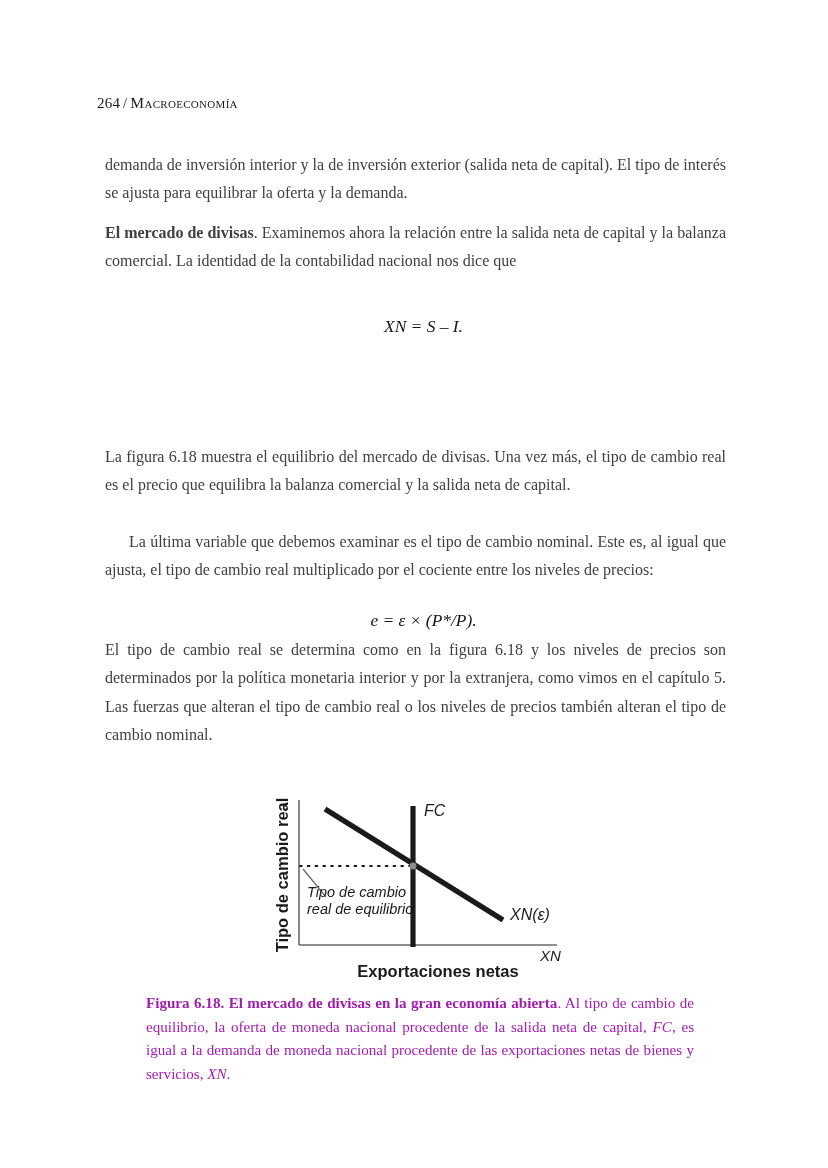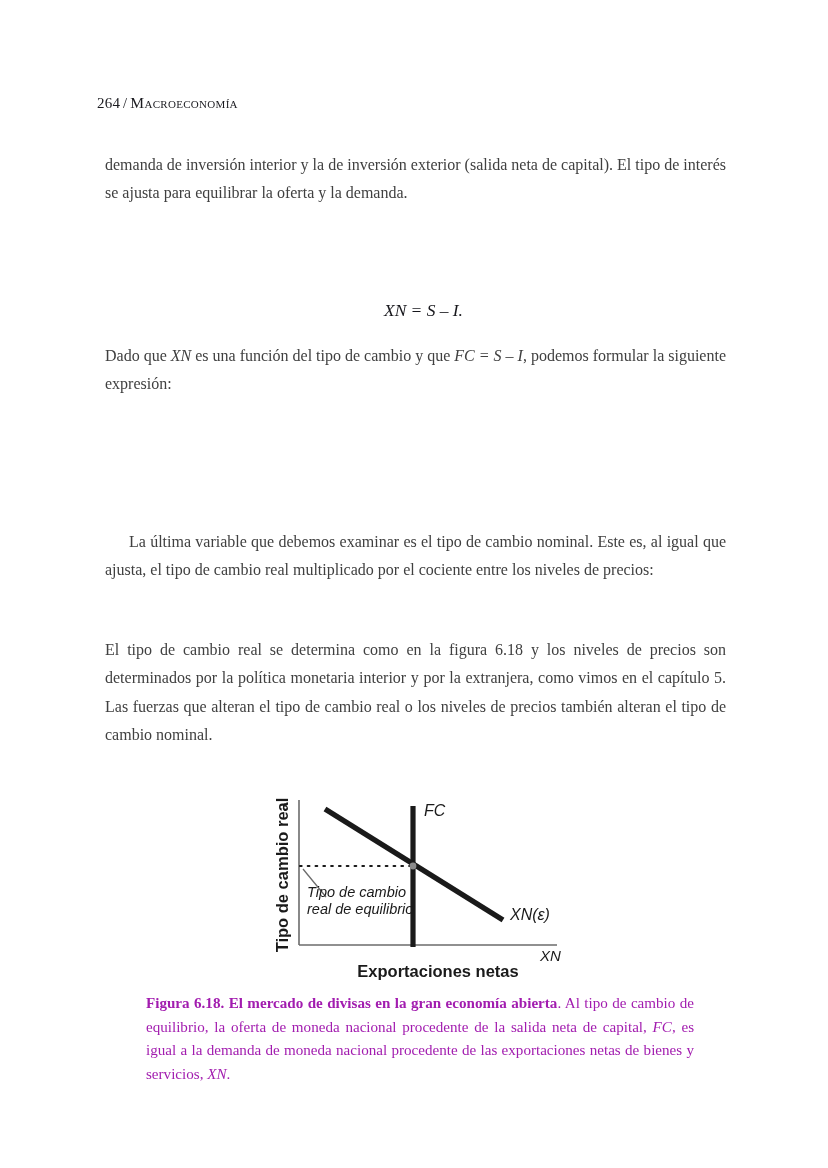--- a/index.html
+++ b/index.html
@@ -56,21 +56,21 @@
     text-align: justify;
     text-justify: inter-word;
     color: #404040;
     hyphens: manual;
   }
   p.para.indent { text-indent: 24px; }
   .bold { font-weight: bold; }
   .it { font-style: italic; }
 
   p.eq {
-    margin: 0;
+    margin: 16px;
     font-size: 17.4px;
     line-height: 28px;
     font-style: italic;
     text-align: center;
     color: #17171c;
     padding-left: 16px;
   }
 
   
   #para-1   { top: 143px; }
@@ -113,35 +113,41 @@
 <div class="page">
 
   <div class="running-head">
     <span class="folio">264</span><span class="sep">/</span><span class="title-sc">Macroeconomía</span>
   </div>
 
   <div class="body-col" id="para-1">
     <p class="para">demanda de inversión interior y la de inversión exterior (salida neta de capital). El tipo de interés se ajusta para equilibrar la oferta y la demanda.</p>
   </div>
 
+  <div class="body-col" id="para-2">
+    <p class="para"><span class="bold">El mercado de divisas</span><span>. Examinemos ahora la relación entre la salida neta de capital y la balanza comercial. La identidad de la contabilidad nacional nos dice que</span></p>
+  </div>
 
   <div class="body-col" id="eq-1">
     <p class="eq">XN = S – I.</p>
   </div>
 
-  <div class="body-col" id="para-3">
-    <p class="para"><span>Dado que </span><span class="it">XN</span><span> es una función del tipo de cambio y que </span><span class="it">FC = S – I</span><span>, podemos formular la siguiente expresión:</span></p>
-  </div>
 
 
+  <div class="body-col" id="para-4">
+    <p class="para">La figura 6.18 muestra el equilibrio del mercado de divisas. Una vez más, el tipo de cambio real es el precio que equilibra la balanza comercial y la salida neta de capital.</p>
+  </div>
 
   <div class="body-col" id="para-5">
     <p class="para indent">La última variable que debemos examinar es el tipo de cambio nominal. Este es, al igual que ajusta, el tipo de cambio real multiplicado por el cociente entre los niveles de precios:</p>
   </div>
 
+  <div class="body-col" id="eq-3">
+    <p class="eq">e = ε × (P*/P).</p>
+  </div>
 
   <div class="body-col" id="para-6">
     <p class="para">El tipo de cambio real se determina como en la figura 6.18 y los niveles de precios son determinados por la política monetaria interior y por la extranjera, como vimos en el capítulo 5. Las fuerzas que alteran el tipo de cambio real o los niveles de precios también alteran el tipo de cambio nominal.</p>
   </div>
 
   <div class="figure">
     <svg width="828" height="210" viewBox="0 0 828 210" xmlns="http://www.w3.org/2000/svg">
 
       <line x1="299" y1="20" x2="299" y2="165" stroke="#6b6b6b" stroke-width="1.6"></line>
 

